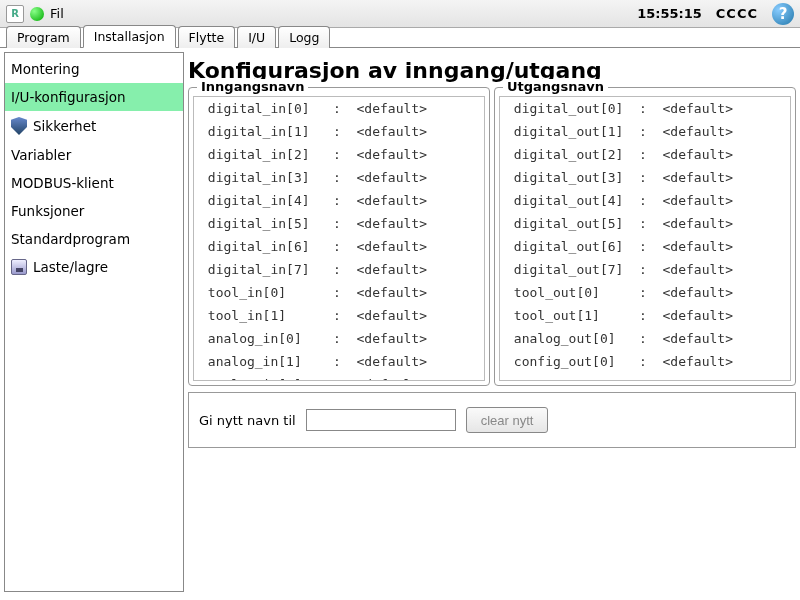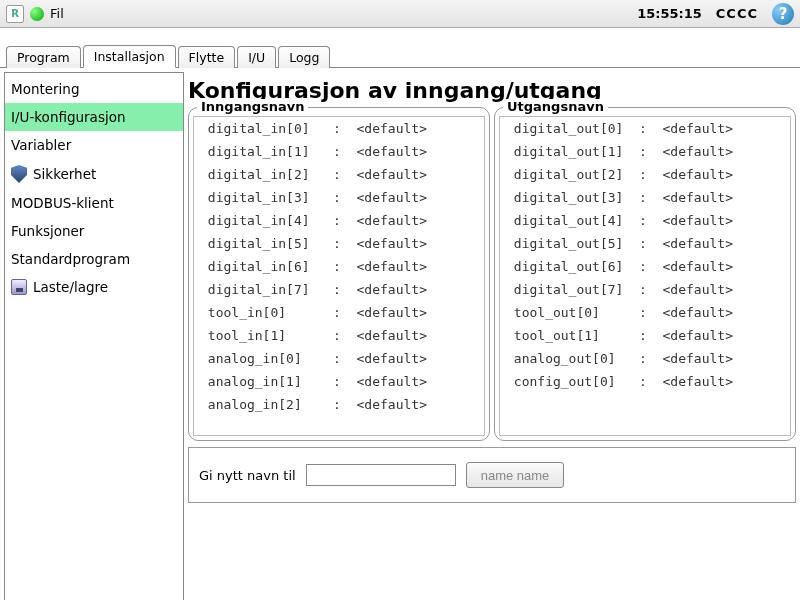--- a/index.html
+++ b/index.html
@@ -42,21 +42,21 @@
   width: 22px; height: 22px;
   border-radius: 50%;
   background: radial-gradient(circle at 30% 30%, #8cf, #27a);
   color: #fff; font-weight: bold;
   display: flex; align-items: center; justify-content: center;
   font-size: 15px;
   cursor: pointer;
 }
 
 .tabrow {
-  height: 40px;
+  height: 20px;
   background: #fff;
   border-bottom: 1px solid #888;
   display: flex;
   align-items: flex-end;
   padding-left: 6px;
 }
 .tab {
   border: 1px solid #888;
   border-bottom: none;
   border-radius: 4px 4px 0 0;
@@ -130,36 +130,36 @@
   padding: 6px 0 4px 0;
 }
 .io-lists {
   display: flex;
   gap: 4px;
   flex: 0 0 auto;
 }
 .fieldset {
   flex: 1;
   border: 1px solid #999;
-  border-radius: 10px;
+  border-radius: 4px;
   position: relative;
   padding: 8px 4px 4px 4px;
   min-width: 0;
 }
 .fieldset .legend {
   position: absolute;
   top: -9px;
   left: 8px;
   background: #fff;
   padding: 0 4px;
   font-size: 13px;
   font-weight: bold;
 }
 .scrollbox {
-  height: 320px;
+  height: 285px;
   overflow-y: scroll;
   border: 1px solid #bbb;
   background: #fff;
 }
 .scrollbox::-webkit-scrollbar { width: 16px; }
 .scrollbox::-webkit-scrollbar-track { background: #eee; border-left: 1px solid #bbb; }
 .scrollbox::-webkit-scrollbar-thumb { background: linear-gradient(#ddd,#bbb); border: 1px solid #999; border-radius: 2px; }
 .io-row {
   font-family: "DejaVu Sans Mono", monospace;
   font-size: 13px;
@@ -219,25 +219,25 @@
 
 <div class="workarea">
   <div class="sidebar" id="sidebar">
       <div class="side-item">
         <span>Montering</span>
       </div>
       <div class="side-item selected">
         <span>I/U-konfigurasjon</span>
       </div>
       <div class="side-item">
-        <span>Variabler</span>
-      </div>
-      <div class="side-item">
         <span class="shield-icon"></span>
         <span>Sikkerhet</span>
+      </div>
+      <div class="side-item">
+        <span>Variabler</span>
       </div>
       <div class="side-item">
         <span>MODBUS-klient</span>
       </div>
       <div class="side-item">
         <span>Funksjoner</span>
       </div>
       <div class="side-item">
         <span>Standardprogram</span>
       </div>
@@ -284,16 +284,16 @@
             <div class="io-row"> tool_out[1]     :  &lt;default&gt;</div>
             <div class="io-row"> analog_out[0]   :  &lt;default&gt;</div>
             <div class="io-row"> config_out[0]   :  &lt;default&gt;</div>
           </div>
       </div>
     </div>
 
     <div class="rename-panel">
       <span>Gi nytt navn til</span>
       <input class="rename-input" value="" style="">
-      <button class="clear-btn">name name</button>
+      <button class="clear-btn">clear nytt</button>
     </div>
   </div>
 </div>
 
 </body></html>

